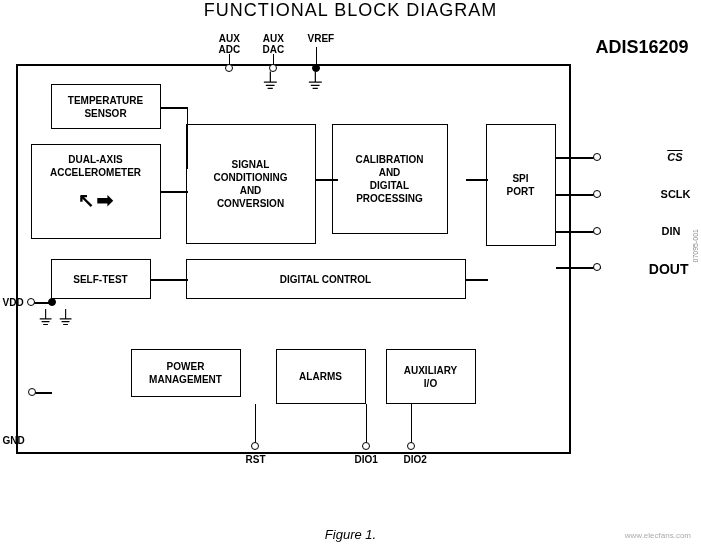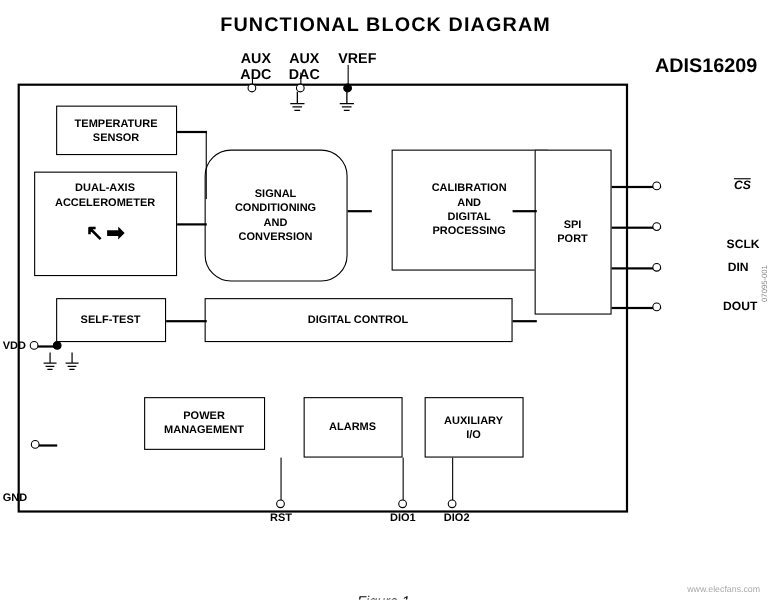--- a/index.html
+++ b/index.html
@@ -8,22 +8,21 @@
       height: 545px;
       background: #fff;
       font-family: Arial, sans-serif;
       overflow: hidden;
       position: relative;
     }
 
     .page-title {
       text-align: center;
       font-size: 18px;
-      font-weight: bold;
-      padding-top: 12px;
+      font-weight: normal;
       padding-bottom: 8px;
       letter-spacing: 1px;
     }
 
     
     .chip-label {
       position: absolute;
       top: 8px;
       right: 12px;
       font-size: 18px;
@@ -59,37 +58,36 @@
       width: 130px;
       height: 95px;
     }
 
     
     .signal-cond {
       top: 95px;
       left: 185px;
       width: 130px;
       height: 120px;
-      border-radius: 24px;
     }
 
     
     .calibration {
       top: 95px;
-      left: 355px;
-      width: 142px;
+      left: 331px;
+      width: 116px;
       height: 110px;
     }
 
     
     .spi-port {
       top: 95px;
       left: 485px;
       width: 70px;
-      height: 150px;
+      height: 122px;
     }
 
     
     .self-test {
       top: 230px;
       left: 50px;
       width: 100px;
       height: 40px;
     }
 
@@ -133,21 +131,21 @@
       width: 555px;
       height: 390px;
       border: 2px solid #000;
       background: transparent;
       pointer-events: none;
     }
 
     
     .ext-label {
       position: absolute;
-      font-size: 13px;
+      font-size: 10px;
       font-weight: bold;
       text-align: center;
     }
 
     
     .figure-caption {
       text-align: center;
       font-style: italic;
       font-size: 13px;
       margin-top: 8px;
@@ -241,29 +239,29 @@
   <div class="block calibration">CALIBRATION<br>AND<br>DIGITAL<br>PROCESSING</div>
 
   <div class="block spi-port">SPI<br>PORT</div>
 
   <div class="line-h" style="top:128px;left:555px;width:45px;"></div>
   <div class="circle" style="top:124px;left:592px;"></div>
   <div class="ext-label" style="top:122px;right:18px;font-size:11px;"><span class="overline">CS</span></div>
 
   <div class="line-h" style="top:165px;left:555px;width:45px;"></div>
   <div class="circle" style="top:161px;left:592px;"></div>
-  <div class="ext-label" style="top:159px;right:10px;font-size:11px;margin-top:16px;">SCLK</div>
+  <div class="ext-label" style="top:159px;right:10px;font-size:11px;">SCLK</div>
 
   <div class="line-h" style="top:202px;left:555px;width:45px;"></div>
   <div class="circle" style="top:198px;left:592px;"></div>
   <div class="ext-label" style="top:196px;right:20px;font-size:11px;">DIN</div>
 
   <div class="line-h" style="top:238px;left:555px;width:45px;"></div>
   <div class="circle" style="top:234px;left:592px;"></div>
-  <div class="ext-label" style="top:232px;right:12px;font-size:11px;">DOUT</div>
+  <div class="ext-label" style="top:232px;right:12px;font-size:14px;">DOUT</div>
 
   <div class="block digital-control">DIGITAL CONTROL</div>
 
   <div class="block self-test">SELF-TEST</div>
 
   <div class="block power-mgmt">POWER<br>MANAGEMENT</div>
 
   <div class="block alarms">ALARMS</div>
 
   <div class="block aux-io">AUXILIARY<br>I/O</div>

